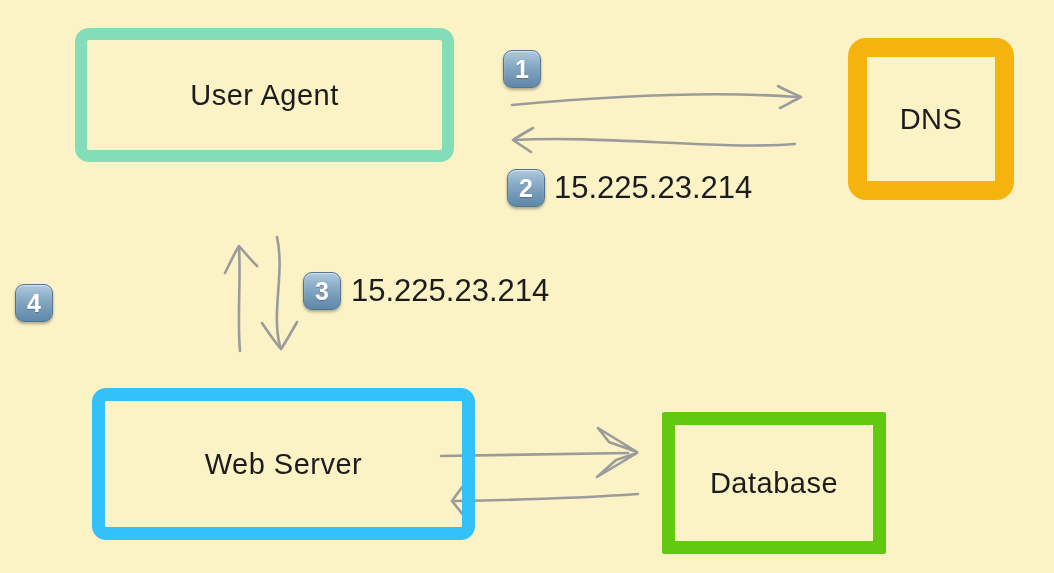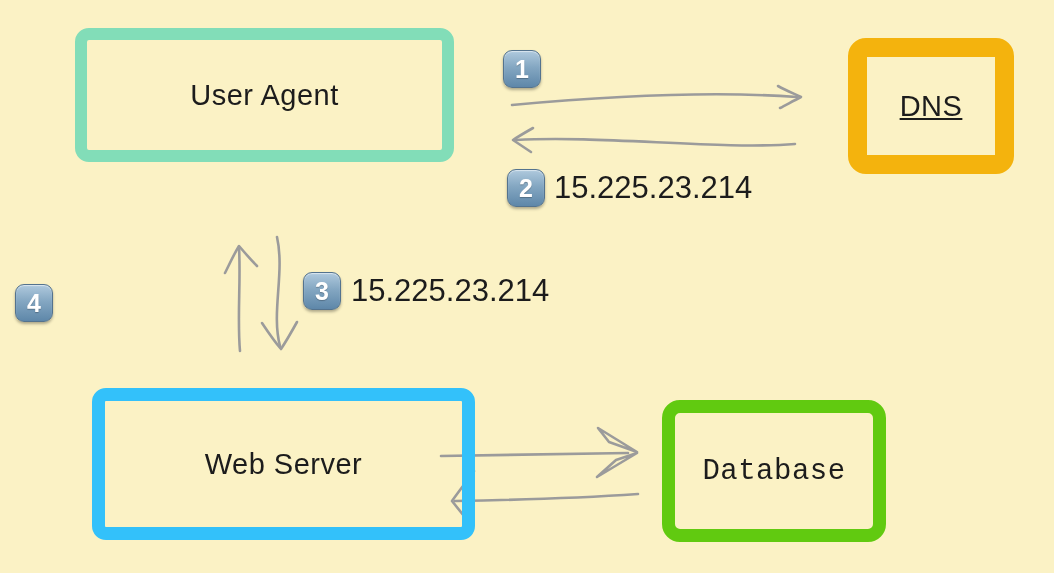--- a/index.html
+++ b/index.html
@@ -25,30 +25,30 @@
     font-size: 29px;
     font-weight: 400;
     letter-spacing: 0.5px;
     background: transparent;
   }
   .node-user-agent {
     left: 75px; top: 28px; width: 379px; height: 134px;
     border: 12px solid #82DDB8; border-radius: 14px;
   }
   .node-dns {
-    left: 848px; top: 38px; width: 166px; height: 136px;
-    border: 19px solid #F4B30D; border-radius: 18px; text-decoration: underline;
+    left: 848px; top: 38px; width: 166px; height: 162px;
+    border: 19px solid #F4B30D; border-radius: 18px;
   }
   .node-web-server {
     left: 92px; top: 388px; width: 383px; height: 152px;
     border: 13px solid #33C1FA; border-radius: 14px;
   }
   .node-database {
-    left: 662px; top: 400px; width: 224px; height: 142px;
-    border: 13px solid #61CA10; border-radius: 18px; font-family: Liberation Mono, monospace;
+    left: 662px; top: 412px; width: 224px; height: 142px;
+    border: 13px solid #61CA10; border-radius: 2px;
   }
   .annotation {
     position: absolute;
     display: flex;
     align-items: center;
     color: #1C1C1C;
     font-size: 31px;
     font-weight: 400;
     white-space: nowrap;
   }

